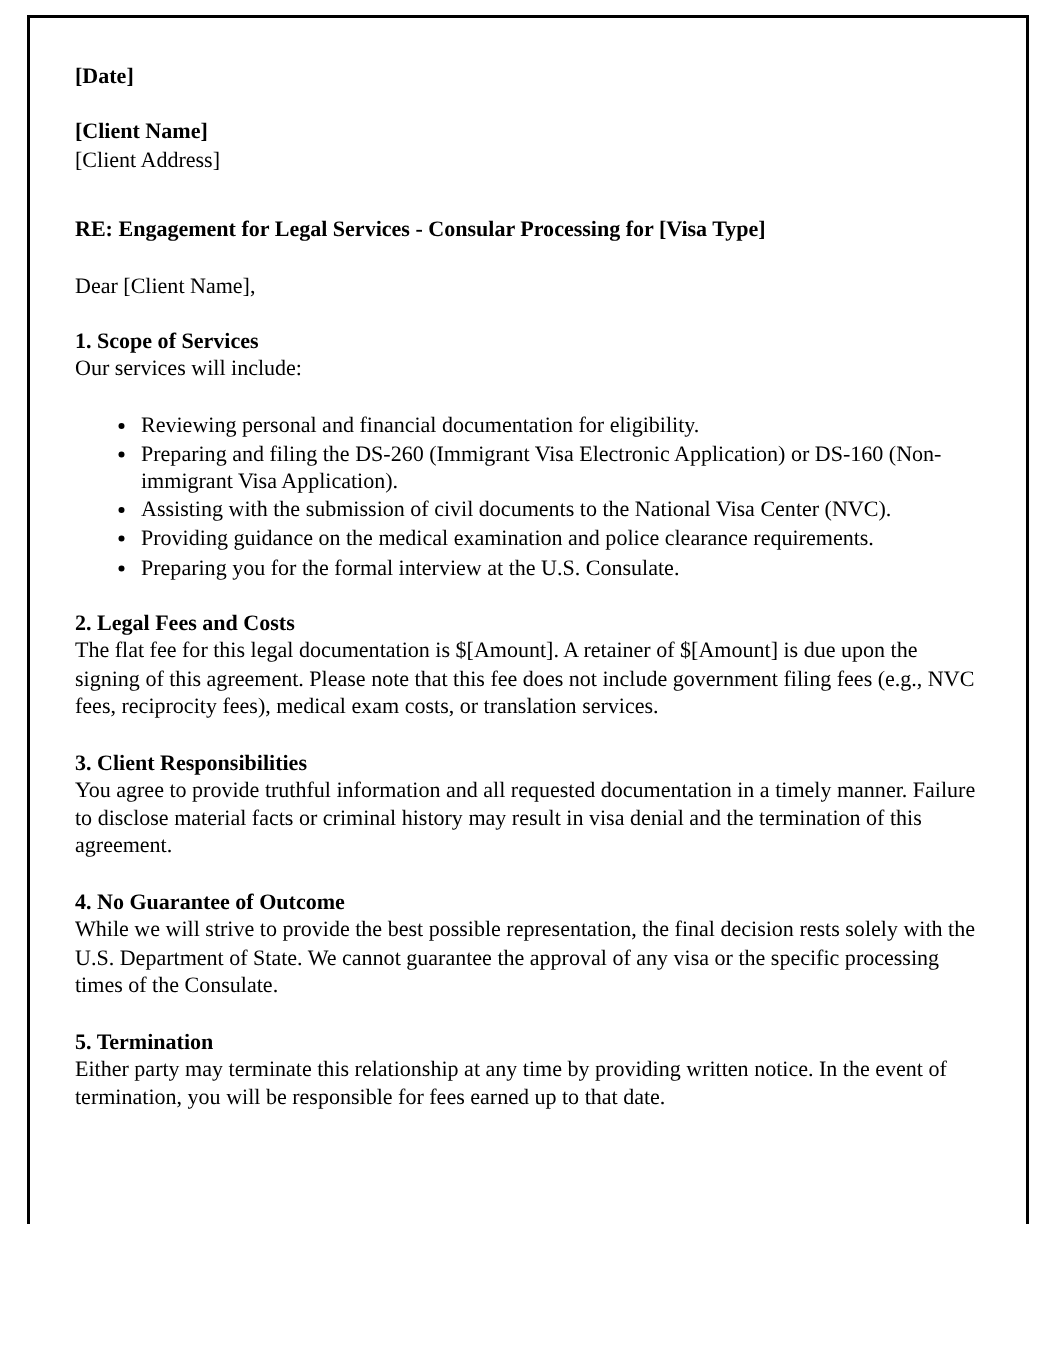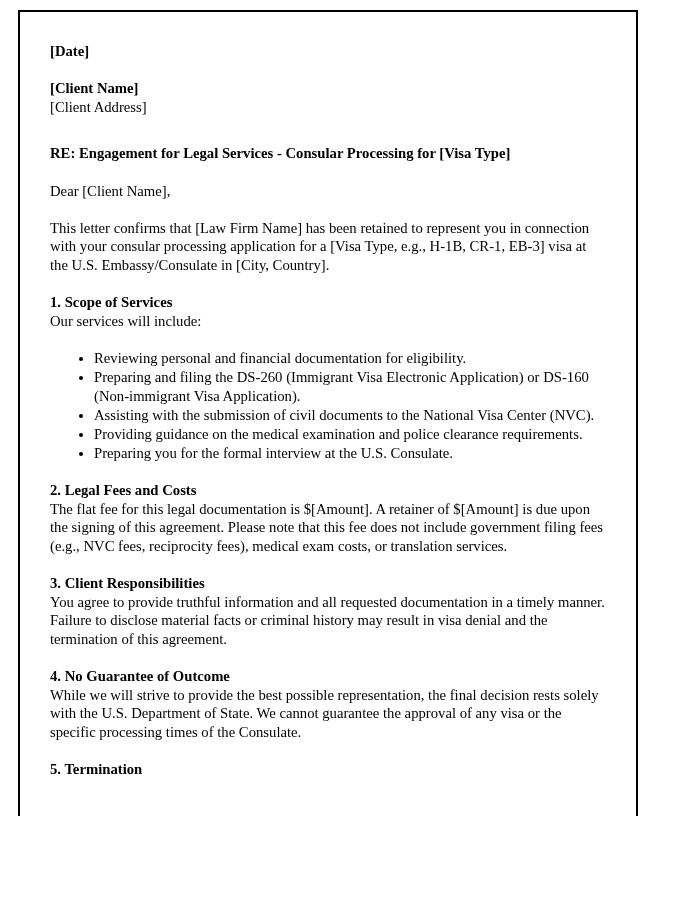--- a/index.html
+++ b/index.html
@@ -7,21 +7,21 @@
     width: 700px;
     height: 900px;
     background: #ffffff;
     font-family: "Liberation Serif", "DejaVu Serif", serif;
     color: #000000;
   }
   .page {
     position: absolute;
     left: 18px;
     top: 10px;
-    width: 620px;
+    width: 668px;
     height: 806px;
     border: 2px solid #000000;
     border-bottom: none;
     padding: 30px 30px 0 30px;
     overflow: hidden;
     background: #ffffff;
   }
   .doc {
     font-size: 14.7px;
     line-height: 18.6px;
@@ -51,21 +51,20 @@
 
     <div class="addr-block">
       <div class="bold">[Client Name]</div>
       <div>[Client Address]</div>
     </div>
 
     <p class="para bold">RE: Engagement for Legal Services - Consular Processing for [Visa Type]</p>
 
     <p class="para">Dear [Client Name],</p>
 
-    <p class="para">This letter confirms that [Law Firm Name] has been retained to represent you in connection with your consular processing application for a [Visa Type, e.g., H-1B, CR-1, EB-3] visa at the U.S. Embassy/Consulate in [City, Country].</p>
 
     <div class="section">
       <div class="heading">1. Scope of Services</div>
       <div class="body">Our services will include:</div>
       <ul class="bullets">
         <li>Reviewing personal and financial documentation for eligibility.</li>
         <li>Preparing and filing the DS-260 (Immigrant Visa Electronic Application) or DS-160 (Non-immigrant Visa Application).</li>
         <li>Assisting with the submission of civil documents to the National Visa Center (NVC).</li>
         <li>Providing guidance on the medical examination and police clearance requirements.</li>
         <li>Preparing you for the formal interview at the U.S. Consulate.</li>
@@ -82,16 +81,17 @@
       <div class="body">You agree to provide truthful information and all requested documentation in a timely manner. Failure to disclose material facts or criminal history may result in visa denial and the termination of this agreement.</div>
     </div>
 
     <div class="section">
       <div class="heading">4. No Guarantee of Outcome</div>
       <div class="body">While we will strive to provide the best possible representation, the final decision rests solely with the U.S. Department of State. We cannot guarantee the approval of any visa or the specific processing times of the Consulate.</div>
     </div>
 
     <div class="section">
       <div class="heading">5. Termination</div>
+      <div class="body">Either party may terminate this relationship at any time by providing written notice. In the event of termination, you will be responsible for fees earned up to that date.</div>
     </div>
 
   </div>
 </div>
 
 </body></html>

